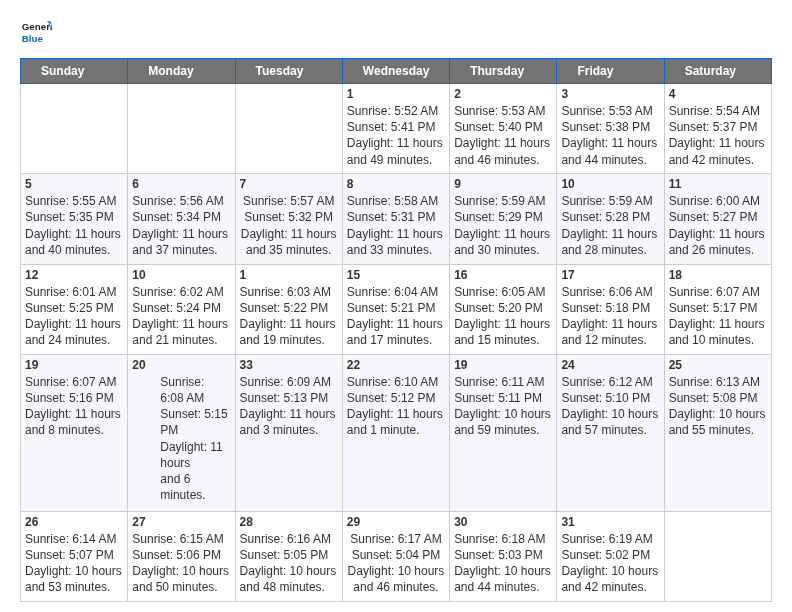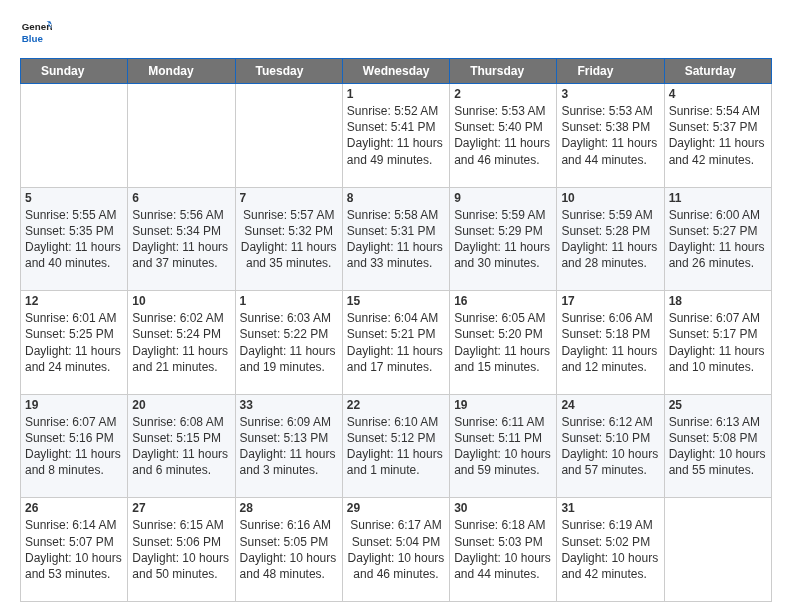--- a/index.html
+++ b/index.html
@@ -258,21 +258,21 @@
         <tr>
           <td>
             <span class="day-num">19</span>
             <div class="day-info" style="white-space: pre-line;">Sunrise: 6:07 AM
 Sunset: 5:16 PM
 Daylight: 11 hours
 and 8 minutes.</div>
           </td>
           <td>
             <span class="day-num">20</span>
-            <div class="day-info" style="white-space: pre-line;">Sunrise: 6:08 AM
+            <div class="day-info" style="white-space: pre-line; margin-left: 28px;">Sunrise: 6:08 AM
 Sunset: 5:15 PM
 Daylight: 11 hours
 and 6 minutes.</div>
           </td>
           <td>
             <span class="day-num">33</span>
             <div class="day-info" style="white-space: pre-line;">Sunrise: 6:09 AM
 Sunset: 5:13 PM
 Daylight: 11 hours
 and 3 minutes.</div>

